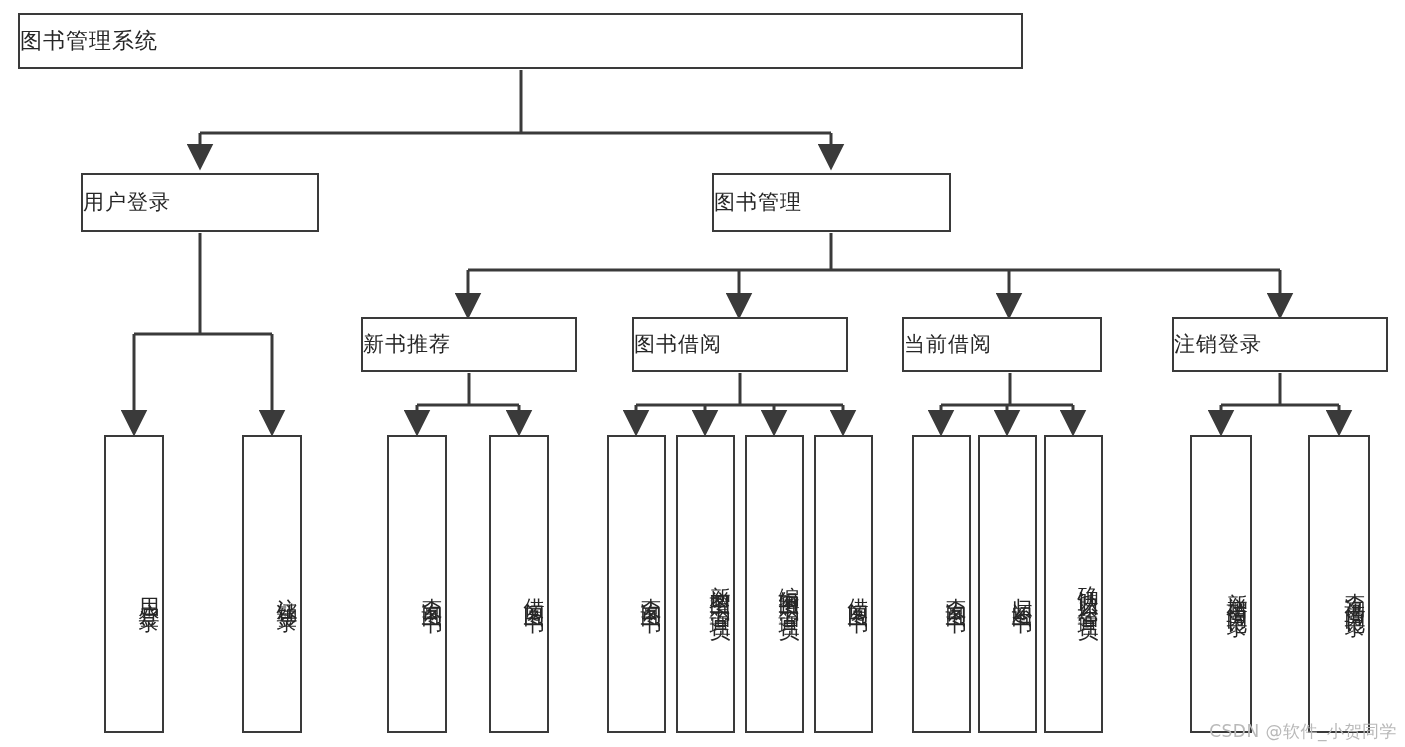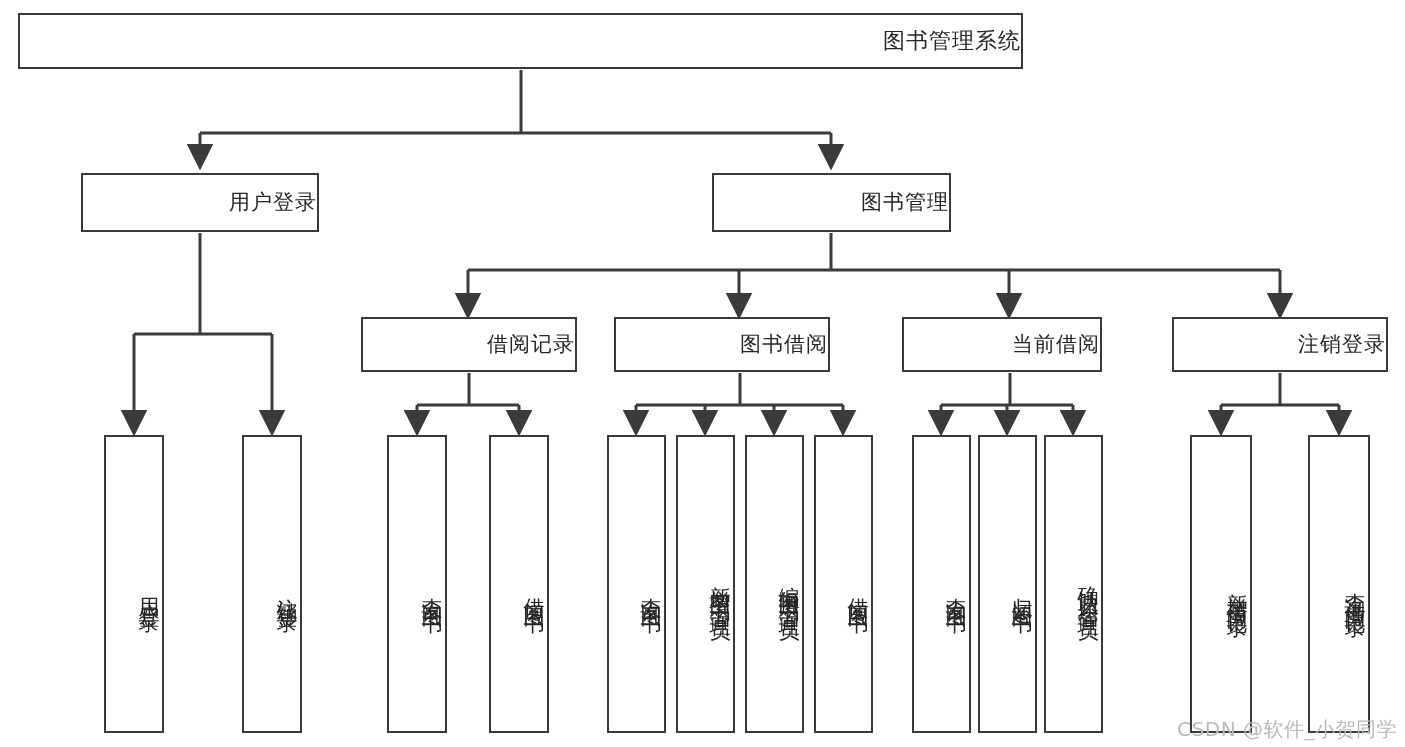--- a/index.html
+++ b/index.html
@@ -26,21 +26,21 @@
     height: 747px;
     pointer-events: none;
   }
   .node {
     position: absolute;
     box-sizing: border-box;
     border: 2px solid #3a3a3a;
     background: #ffffff;
     display: flex;
     align-items: center;
-    justify-content: flex-end;
+    justify-content: flex-start;
     color: #262626;
     z-index: 2;
   }
   .node-h {
     font-size: 21px;
     letter-spacing: 1px;
     line-height: 1.2;
   }
   .node-root {
     font-size: 22px;
@@ -58,21 +58,21 @@
     overflow: hidden;
   }
   .node-v .vtext {
     writing-mode: vertical-rl;
     text-orientation: upright;
   }
   #watermark {
     position: absolute;
     right: 8px;
     bottom: 4px;
-    font-size: 20px;
+    font-size: 17px;
     color: #b9b9b9;
     letter-spacing: 0.5px;
     z-index: 3;
     white-space: nowrap;
   }
 </style>
 </head>
 <body>
 
 <div id="diagram-root">
@@ -132,23 +132,23 @@
   </div>
 
   <div class="node node-h" style="left:81px; top:173px; width:238px; height:59px;">
     <span>用户登录</span>
   </div>
   <div class="node node-h" style="left:712px; top:173px; width:239px; height:59px;">
     <span>图书管理</span>
   </div>
 
   <div class="node node-h" style="left:361px; top:317px; width:216px; height:55px;">
-    <span>借阅记录</span>
-  </div>
-  <div class="node node-h" style="left:614px; top:317px; width:216px; height:55px;">
+    <span>新书推荐</span>
+  </div>
+  <div class="node node-h" style="left:632px; top:317px; width:216px; height:55px;">
     <span>图书借阅</span>
   </div>
   <div class="node node-h" style="left:902px; top:317px; width:200px; height:55px;">
     <span>当前借阅</span>
   </div>
   <div class="node node-h" style="left:1172px; top:317px; width:216px; height:55px;">
     <span>注销登录</span>
   </div>
 
   <div class="node node-v" style="left:104px; top:435px; width:60px; height:298px;">

